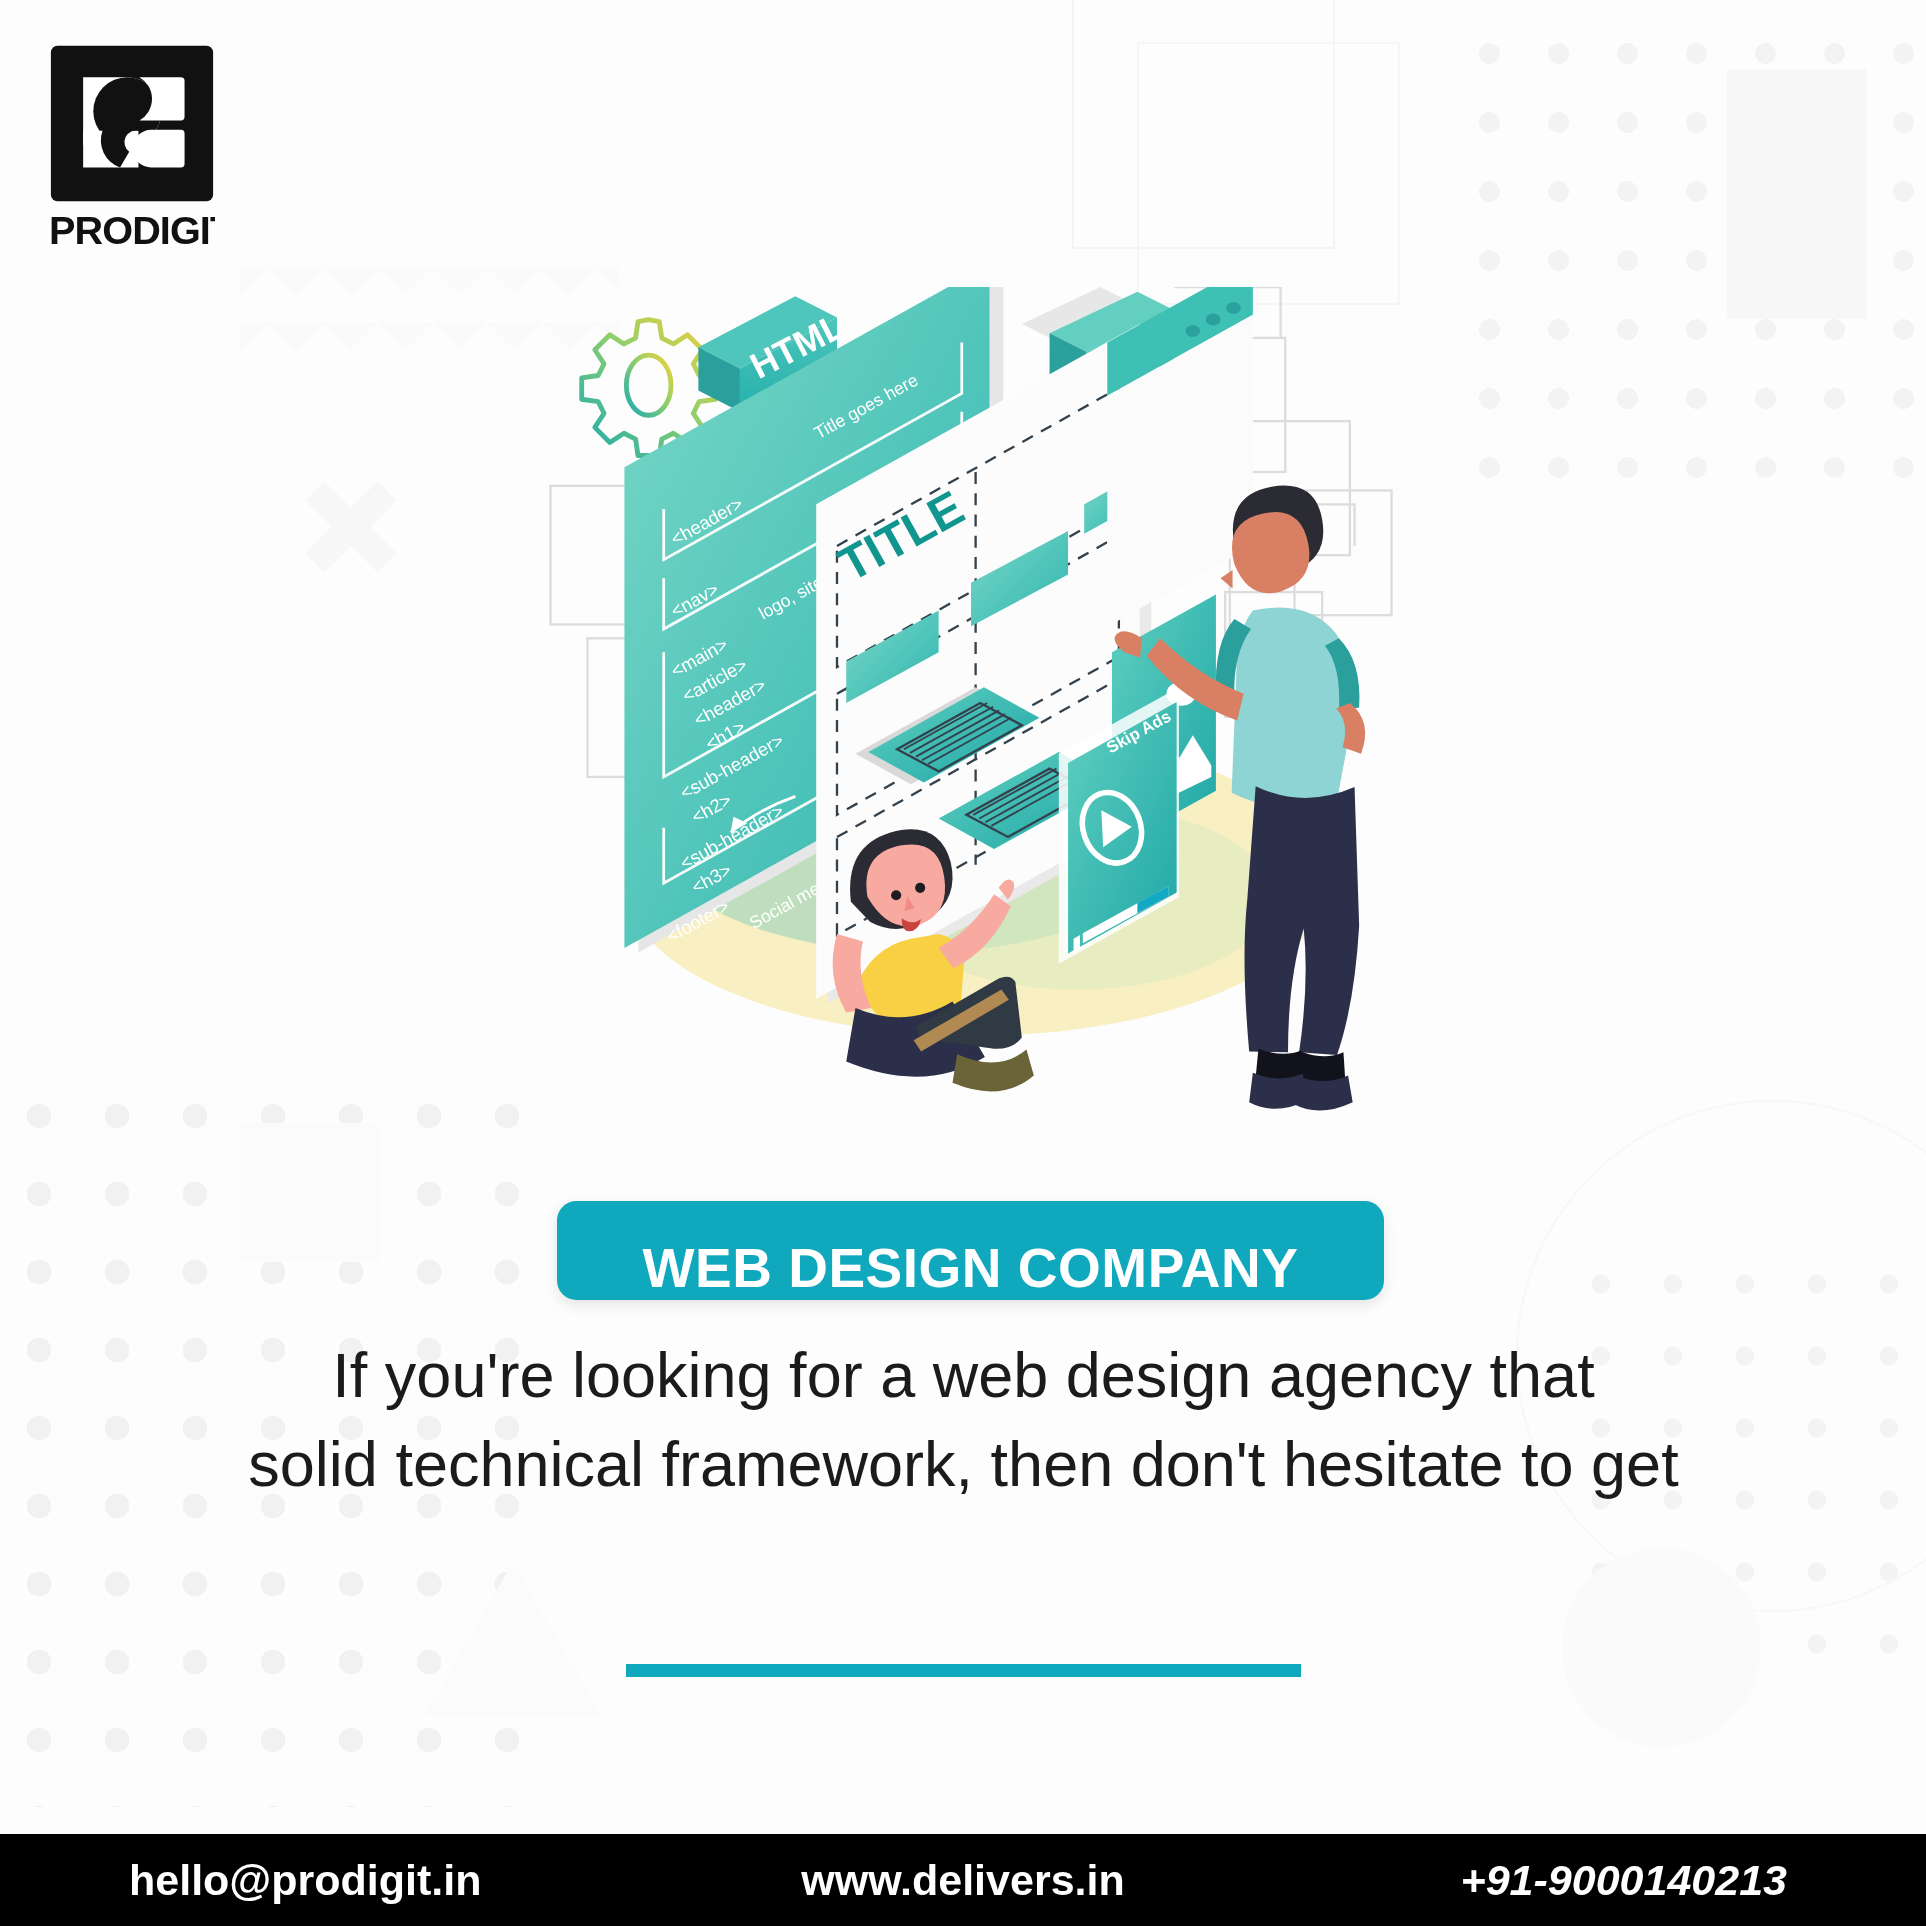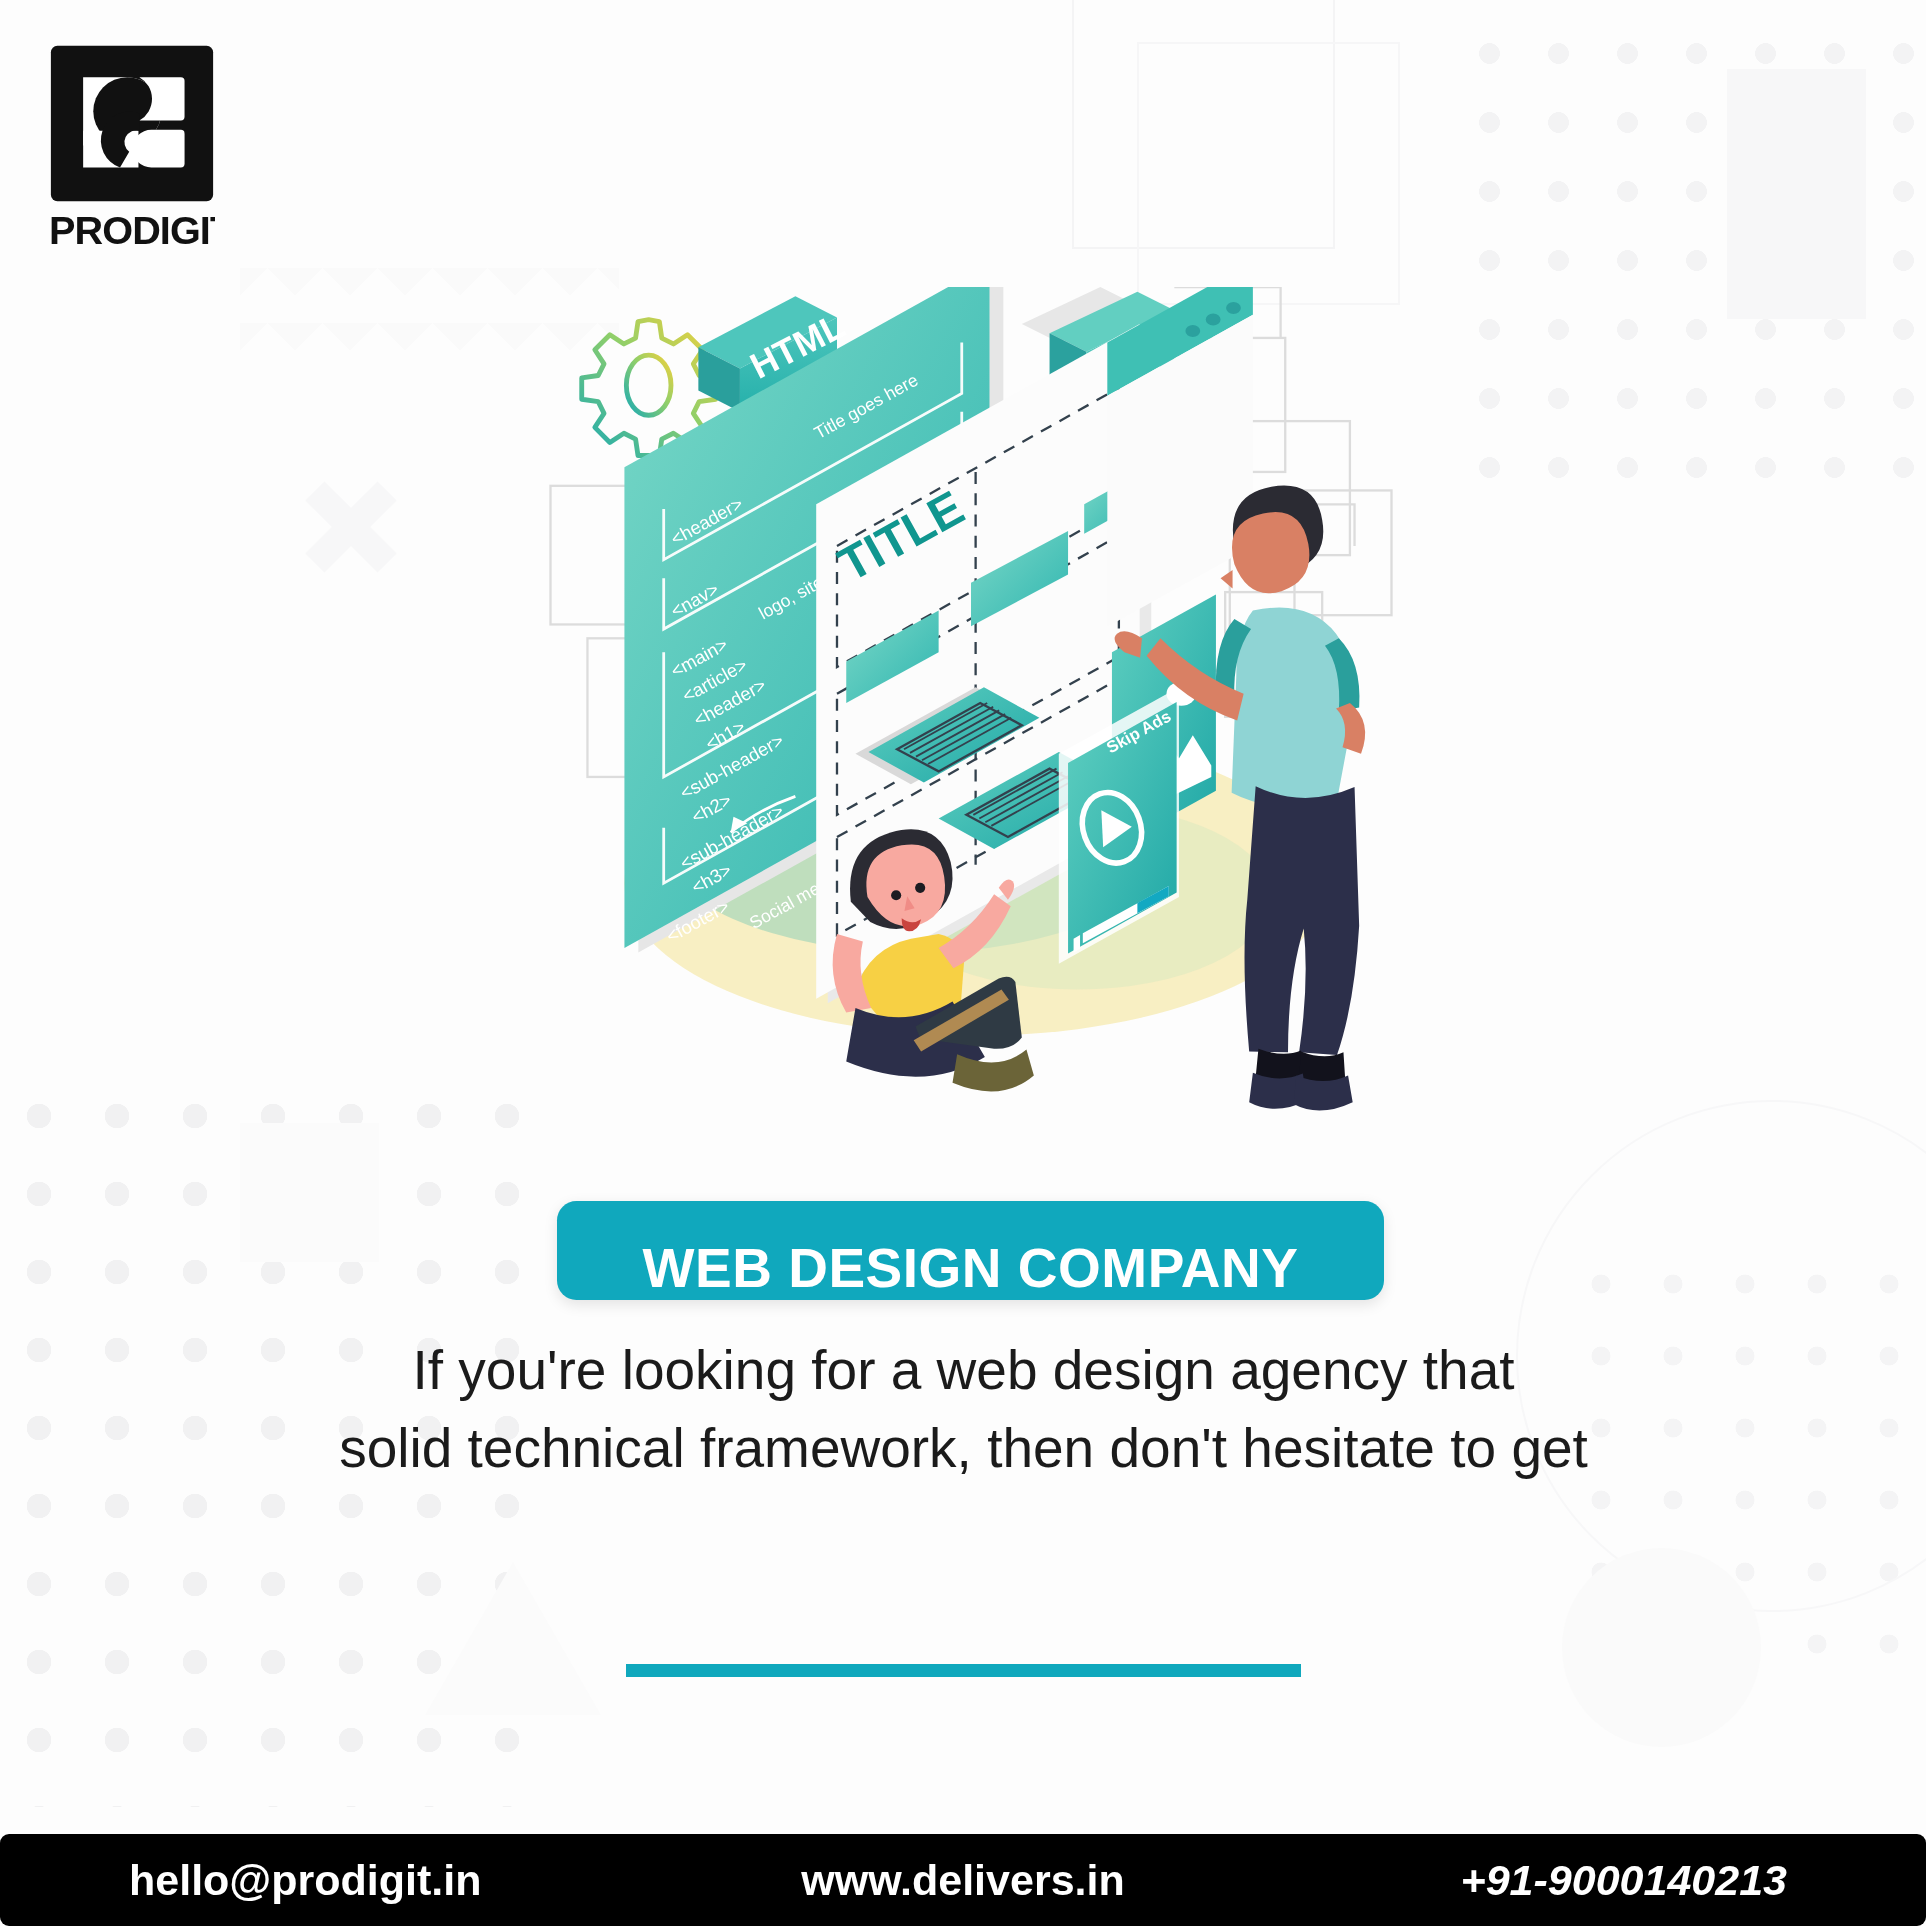--- a/index.html
+++ b/index.html
@@ -99,35 +99,35 @@
   }
   .banner-text{
     color:#ffffff;font-weight:bold;font-size:55px;letter-spacing:0.5px;
     font-family:"Liberation Sans", sans-serif;white-space:nowrap;
   }
 
   
   .para{
     position:absolute;left:194px;top:1331px;width:1539px;
     text-align:center;color:#1b1b1b;
-    font-size:55px;line-height:1.42;font-weight:400;
+    font-size:63px;line-height:1.42;font-weight:400;
     font-family:"Liberation Sans", sans-serif;
   }
   .para .line{display:block;}
 
   
   .divider{
     position:absolute;left:626px;top:1664px;width:675px;height:12.5px;
     background:#10a8bd;
   }
 
   
   .footer{
     position:absolute;left:0;bottom:0;width:1926px;height:92px;
-    background:#000000;display:flex;align-items:center;border-radius:9px;
+    background:#000000;display:flex;align-items:center;
   }
   .footer-item{
     color:#ffffff;font-size:43px;font-weight:bold;
     font-family:"Liberation Sans", sans-serif;white-space:nowrap;
   }
   .f1{position:absolute;left:129px;}
   .f2{position:absolute;left:50%;transform:translateX(-50%);}
   .f3{position:absolute;right:139px;font-style:italic;}
 </style>
 </head>

